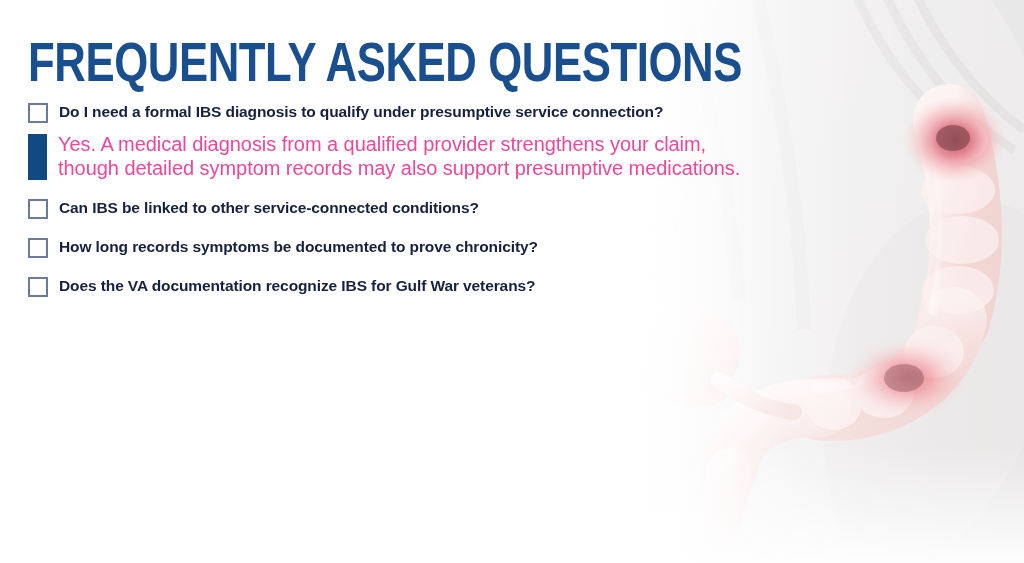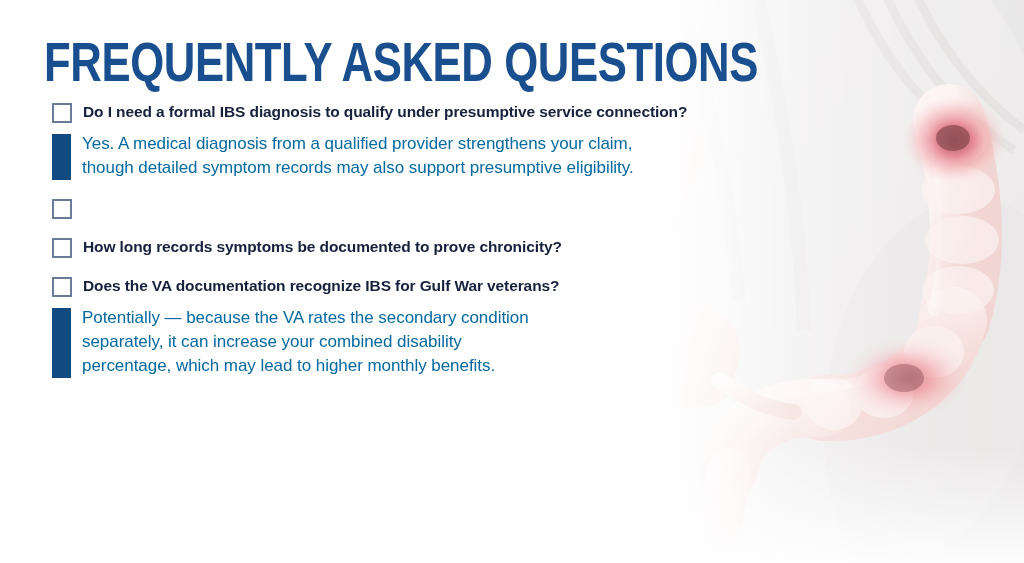--- a/index.html
+++ b/index.html
@@ -63,21 +63,21 @@
         rgba(255,255,255,0) 0%,
         rgba(255,255,255,0.55) 60%,
         rgba(255,255,255,0.92) 100%);
     pointer-events: none;
   }
 
   
   .content {
     position: absolute;
     top: 0;
-    left: 16px;
+    left: 0;
     width: 780px;
     height: 418px;
   }
 
   .page-title {
     position: absolute;
     left: 28px;
     top: 34px;
     margin: 0;
     font-family: "Liberation Sans Narrow", "Liberation Sans", sans-serif;
@@ -94,21 +94,20 @@
   .faq-list {
     position: absolute;
     left: 0;
     top: 102px;
     width: 780px;
   }
 
   .faq-item {
     position: relative;
     margin-bottom: 18px;
-    padding-left: 8px;
   }
 
   .qa-row {
     display: flex;
     align-items: flex-start;
   }
 
   .question-row {
     margin-bottom: 9px;
   }
@@ -139,24 +138,24 @@
     margin-left: 11px;
     font-size: 15.5px;
     line-height: 20px;
     font-weight: bold;
     color: #16213e;
     letter-spacing: -0.1px;
   }
 
   .answer-text {
     margin-left: 11px;
-    font-size: 17px;
+    font-size: 20px;
     line-height: 24px;
     font-weight: normal;
-    color: #0369a1;
+    color: #ec4899;
     letter-spacing: -0.05px;
   }
   .answer-text .line {
     display: block;
     white-space: nowrap;
   }
 </style>
 </head>
 <body>
 
@@ -261,48 +260,44 @@
 
       <div class="faq-item">
         <div class="qa-row question-row">
           <div class="marker-question"></div>
           <div class="question-text">Do I need a formal IBS diagnosis to qualify under presumptive service connection?</div>
         </div>
         <div class="qa-row">
           <div class="marker-answer"></div>
           <div class="answer-text">
             <span class="line">Yes. A medical diagnosis from a qualified provider strengthens your claim,</span>
-            <span class="line">though detailed symptom records may also support presumptive eligibility.</span>
+            <span class="line">though detailed symptom records may also support presumptive medications.</span>
           </div>
         </div>
       </div>
 
       <div class="faq-item">
         <div class="qa-row question-row">
           <div class="marker-question"></div>
+          <div class="question-text">Can IBS be linked to other service-connected conditions?</div>
         </div>
       </div>
 
       <div class="faq-item">
         <div class="qa-row question-row">
           <div class="marker-question"></div>
           <div class="question-text">How long records symptoms be documented to prove chronicity?</div>
         </div>
       </div>
 
       <div class="faq-item">
         <div class="qa-row question-row">
           <div class="marker-question"></div>
           <div class="question-text">Does the VA documentation recognize IBS for Gulf War veterans?</div>
         </div>
         <div class="qa-row">
           <div class="marker-answer"></div>
-          <div class="answer-text">
-            <span class="line">Potentially — because the VA rates the secondary condition</span>
-            <span class="line">separately, it can increase your combined disability</span>
-            <span class="line">percentage, which may lead to higher monthly benefits.</span>
-          </div>
         </div>
       </div>
 
     </div>
   </div>
 </div>
 
 </body></html>

